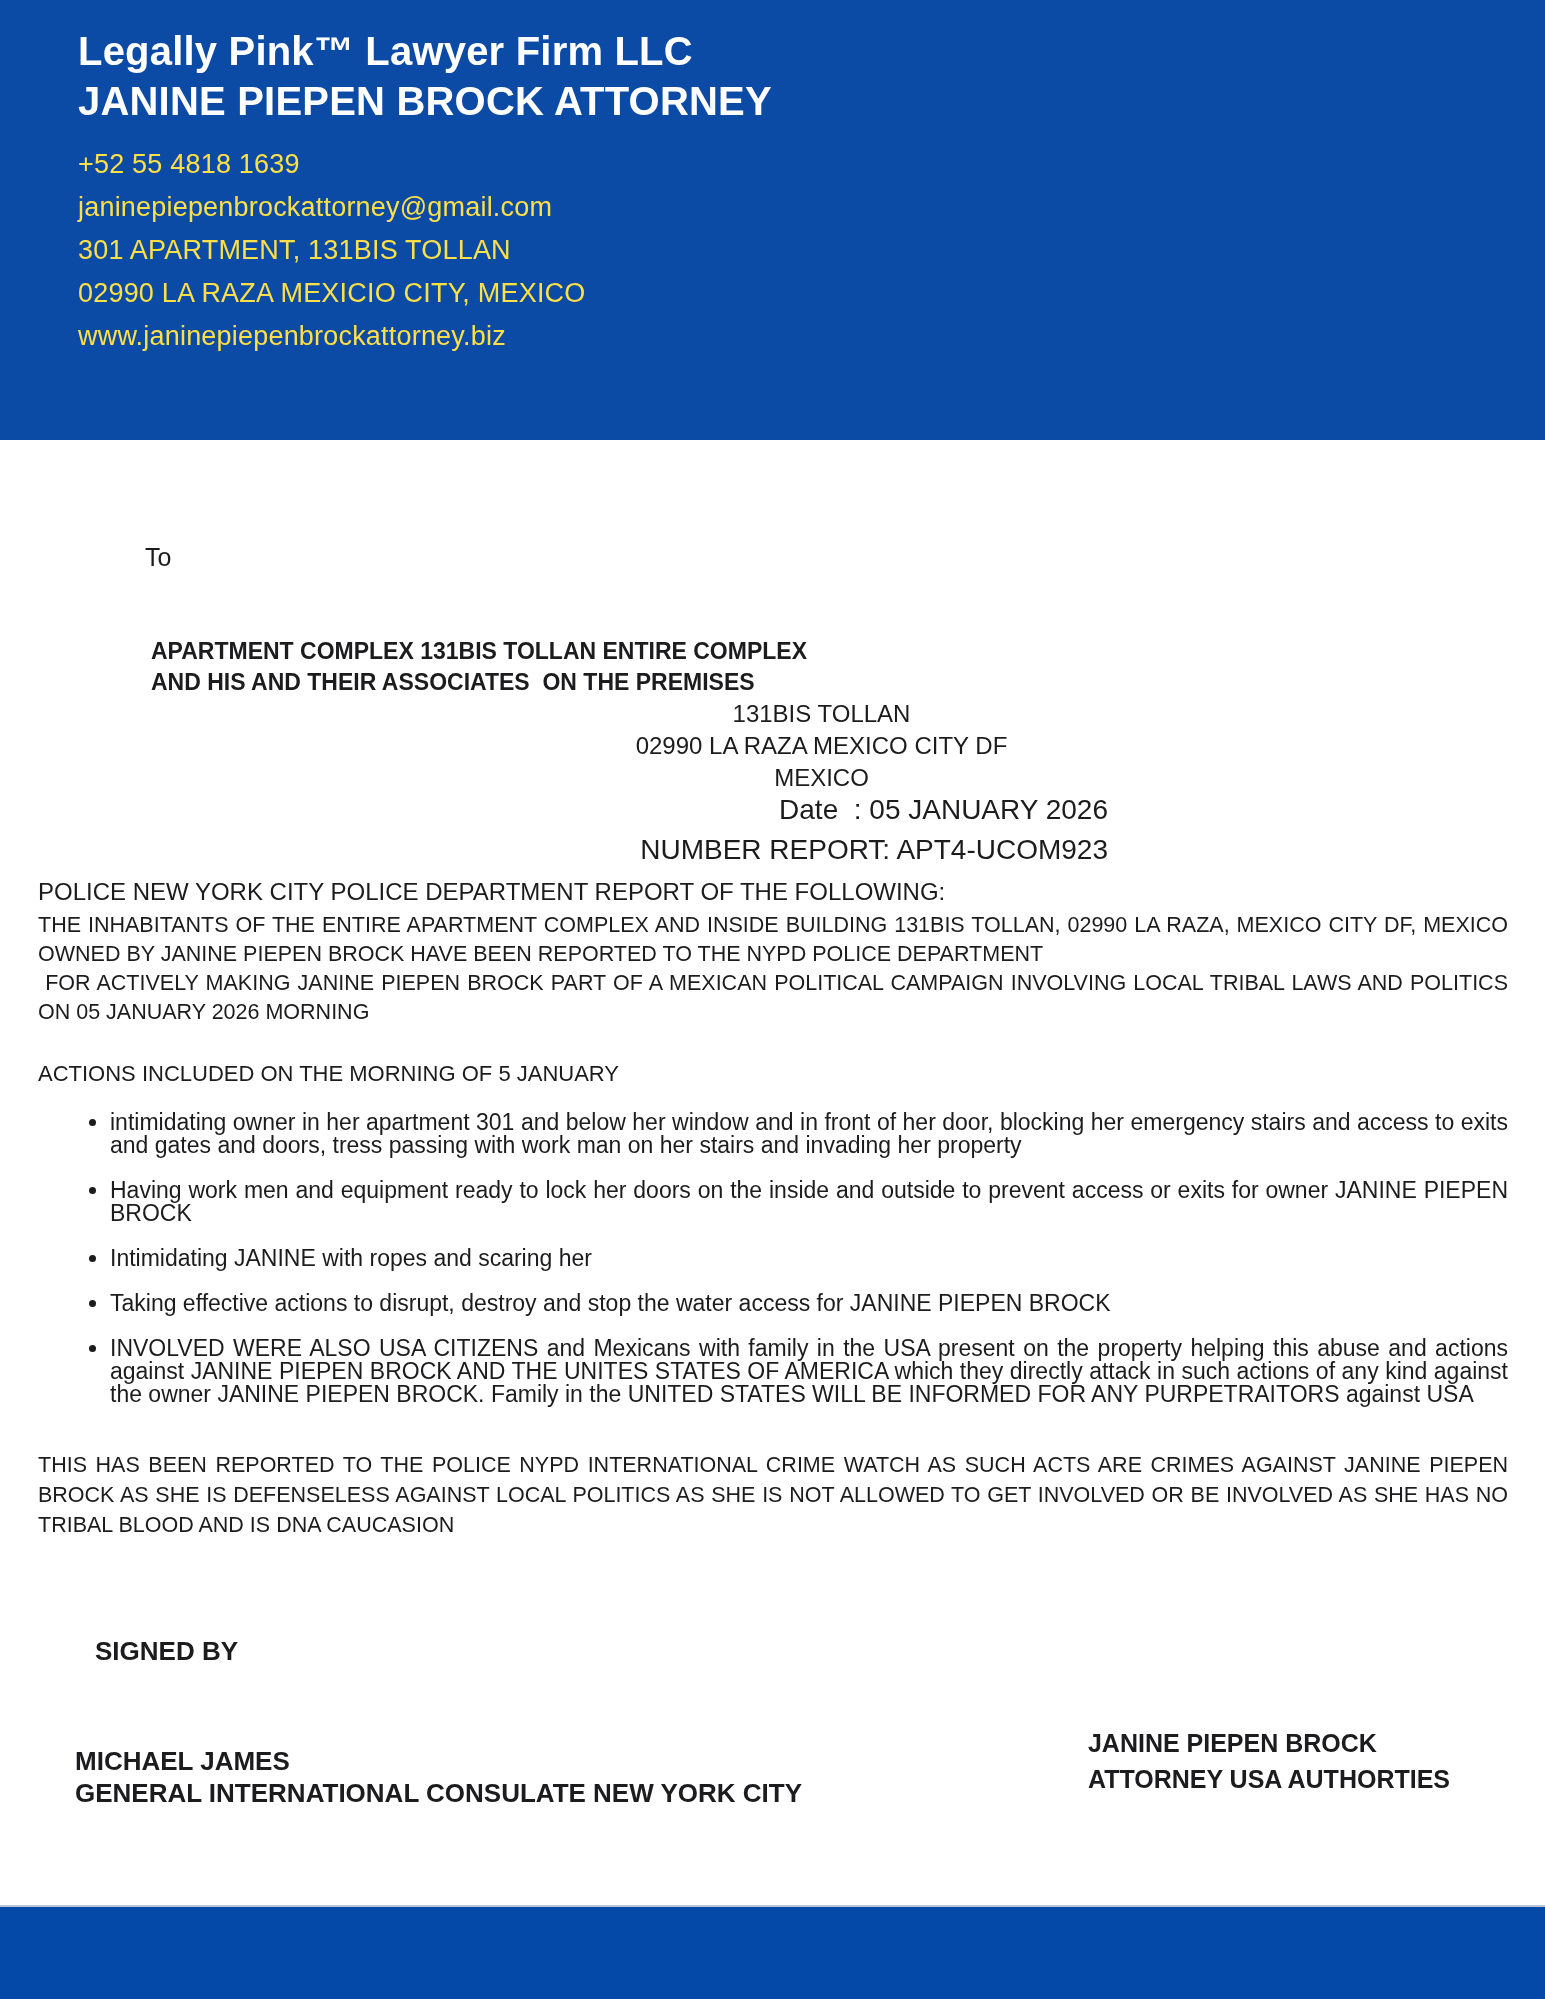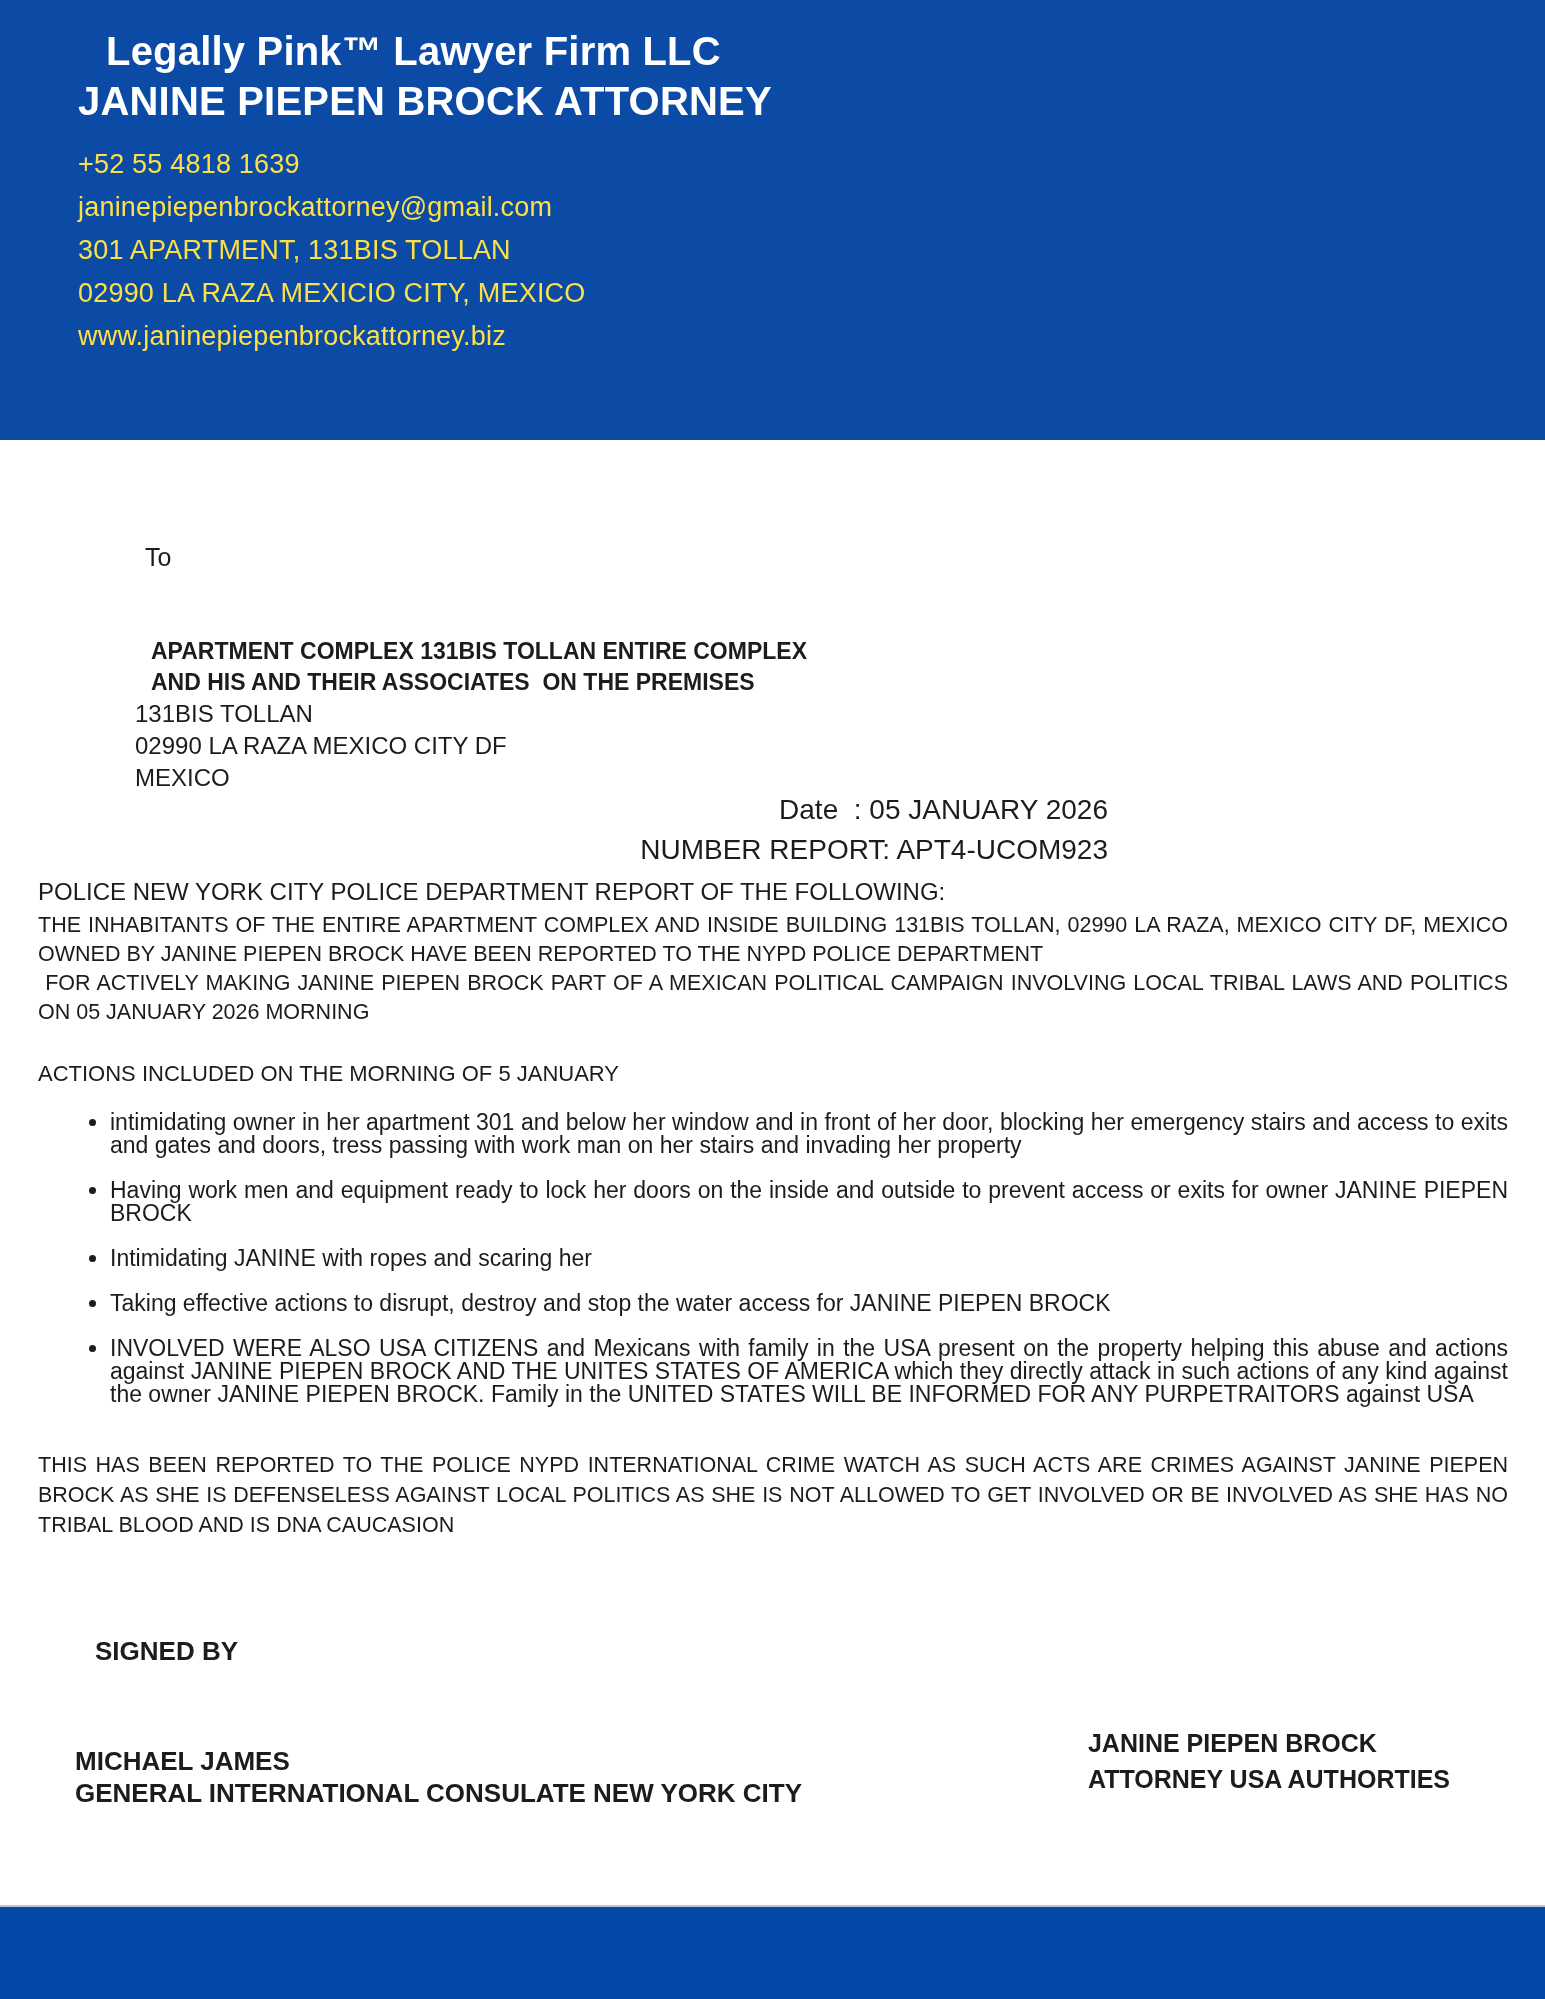--- a/index.html
+++ b/index.html
@@ -22,21 +22,20 @@
     height: 440px;
     flex: 0 0 auto;
     padding: 26px 80px 0 78px;
     color: #ffffff;
   }
   .brand1 {
     font-size: 40px;
     line-height: 50px;
     font-weight: bold;
     letter-spacing: 0.2px;
-    margin-left: 28px;
   }
   .brand2 {
     font-size: 40px;
     line-height: 50px;
     font-weight: bold;
     letter-spacing: 0.2px;
   }
   .contact { margin-top: 17px; }
   .contact div {
     font-size: 27px;
@@ -61,20 +60,21 @@
   .recipient .r-bold {
     font-size: 23px;
     line-height: 31px;
     font-weight: bold;
     white-space: pre-wrap;
     margin-left: 16px;
   }
   .recipient .r-reg {
     font-size: 24px;
     line-height: 32px;
+    text-align: center;
   }
 
   .meta {
     position: absolute;
     top: 790px;
     right: 437px;
     text-align: right;
   }
   .meta .date-line {
     font-size: 28px;

